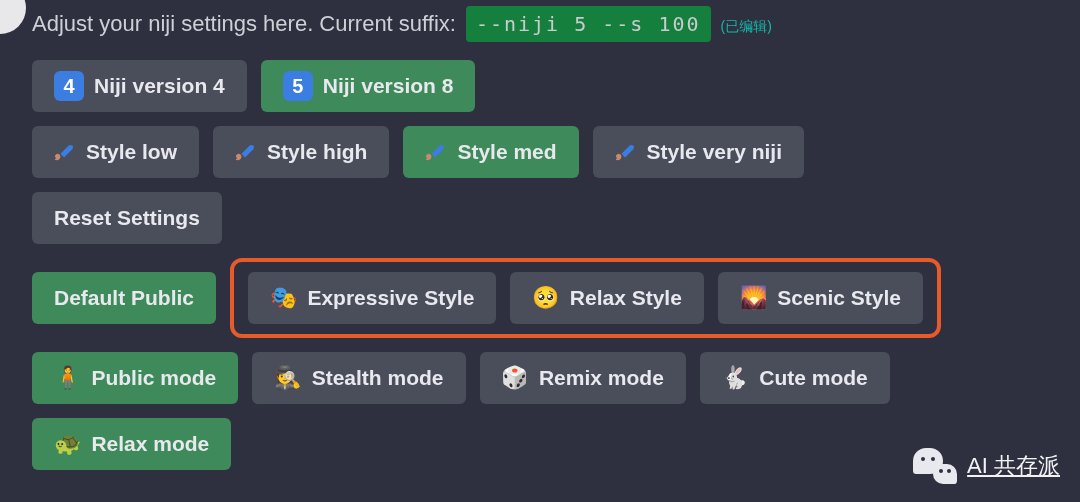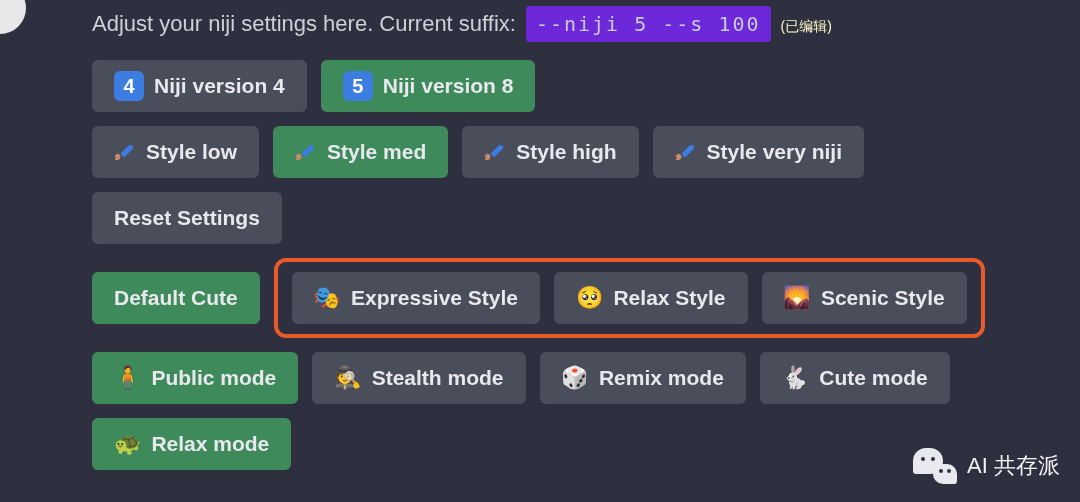--- a/index.html
+++ b/index.html
@@ -11,21 +11,21 @@
     font-family: -apple-system, BlinkMacSystemFont, "Segoe UI", Helvetica, Arial, sans-serif;
     color: #d7d8dd;
     overflow: hidden;
     position: relative;
   }
   .content {
     position: absolute;
     left: 0;
     top: 0;
     width: 1060px;
-    padding-left: 92px;
+    padding-left: 32px;
     padding-top: 6px;
     box-sizing: border-box;
   }
   .avatar-cut {
     
     position: absolute;
     left: -26px;
     top: -18px;
     width: 52px;
     height: 52px;
@@ -36,30 +36,30 @@
     font-size: 22px;
     line-height: 28px;
     color: #cfd0d6;
     display: flex;
     align-items: baseline;
     gap: 10px;
     flex-wrap: wrap;
   }
   .suffix-code {
     font-family: ui-monospace, Menlo, Consolas, monospace;
-    background: #6d28d9;
+    background: #15803d;
     color: #c9cbd1;
     padding: 4px 10px;
     border-radius: 4px;
     letter-spacing: 2px;
     font-size: 20px;
   }
   .edited {
     font-size: 14px;
-    color: #fef9c3;
+    color: #14b8a6;
   }
   .rows {
     display: flex;
     flex-direction: column;
     gap: 14px;
     margin-top: 18px;
   }
   .row {
     display: flex;
     flex-wrap: wrap;
@@ -114,20 +114,21 @@
   
   .watermark {
     position: absolute;
     right: 20px;
     bottom: 18px;
     display: flex;
     align-items: center;
     gap: 10px;
     color: #f2f2f4;
     font-size: 22px;
+    text-decoration: underline;
   }
   .wechat-icon {
     width: 44px;
     height: 36px;
     position: relative;
   }
   .wechat-icon .bubble {
     position: absolute;
     border-radius: 50%;
     background: #e8e9ee;
@@ -173,58 +174,58 @@
     <div class="row">
       <div class="btn">
         <span class="emoji brush-icon">
           <svg width="22" height="22" viewBox="0 0 24 24">
               <path d="M3 21c2 0 4-1 4-4 0-2-2-3-3-3s-3 1-3 3c0 .6.4 1 1 1 0 2-1 2-1 2 0 .6.4 1 2 1z" fill="#c9896a"></path>
               <path d="M7 14l9-9c1-1 3-1 4 0s1 3 0 4l-9 9" fill="#3b7de0"></path>
             </svg>
         </span>
         <span>Style low</span>
       </div>
+      <div class="btn">
+        <span class="emoji brush-icon">
+          <svg width="22" height="22" viewBox="0 0 24 24">
+              <path d="M3 21c2 0 4-1 4-4 0-2-2-3-3-3s-3 1-3 3c0 .6.4 1 1 1 0 2-1 2-1 2 0 .6.4 1 2 1z" fill="#c9896a"></path>
+              <path d="M7 14l9-9c1-1 3-1 4 0s1 3 0 4l-9 9" fill="#3b7de0"></path>
+            </svg>
+        </span>
+        <span>Style high</span>
+      </div>
       <div class="btn green">
         <span class="emoji brush-icon">
           <svg width="22" height="22" viewBox="0 0 24 24">
               <path d="M3 21c2 0 4-1 4-4 0-2-2-3-3-3s-3 1-3 3c0 .6.4 1 1 1 0 2-1 2-1 2 0 .6.4 1 2 1z" fill="#c9896a"></path>
               <path d="M7 14l9-9c1-1 3-1 4 0s1 3 0 4l-9 9" fill="#3b7de0"></path>
             </svg>
         </span>
         <span>Style med</span>
       </div>
       <div class="btn">
         <span class="emoji brush-icon">
           <svg width="22" height="22" viewBox="0 0 24 24">
               <path d="M3 21c2 0 4-1 4-4 0-2-2-3-3-3s-3 1-3 3c0 .6.4 1 1 1 0 2-1 2-1 2 0 .6.4 1 2 1z" fill="#c9896a"></path>
               <path d="M7 14l9-9c1-1 3-1 4 0s1 3 0 4l-9 9" fill="#3b7de0"></path>
             </svg>
         </span>
-        <span>Style high</span>
-      </div>
-      <div class="btn">
-        <span class="emoji brush-icon">
-          <svg width="22" height="22" viewBox="0 0 24 24">
-              <path d="M3 21c2 0 4-1 4-4 0-2-2-3-3-3s-3 1-3 3c0 .6.4 1 1 1 0 2-1 2-1 2 0 .6.4 1 2 1z" fill="#c9896a"></path>
-              <path d="M7 14l9-9c1-1 3-1 4 0s1 3 0 4l-9 9" fill="#3b7de0"></path>
-            </svg>
-        </span>
         <span>Style very niji</span>
       </div>
     </div>
 
     <div class="row">
       <div class="btn">
         <span>Reset Settings</span>
       </div>
     </div>
 
     <div class="row">
       <div class="btn green">
-        <span>Default Cute</span>
+        <span>Default Public</span>
       </div>
       <div class="highlight-box">
         <div class="btn">
           <span class="emoji">🎭</span>
           <span>Expressive Style</span>
         </div>
         <div class="btn">
           <span class="emoji">🥺</span>
           <span>Relax Style</span>
         </div>

